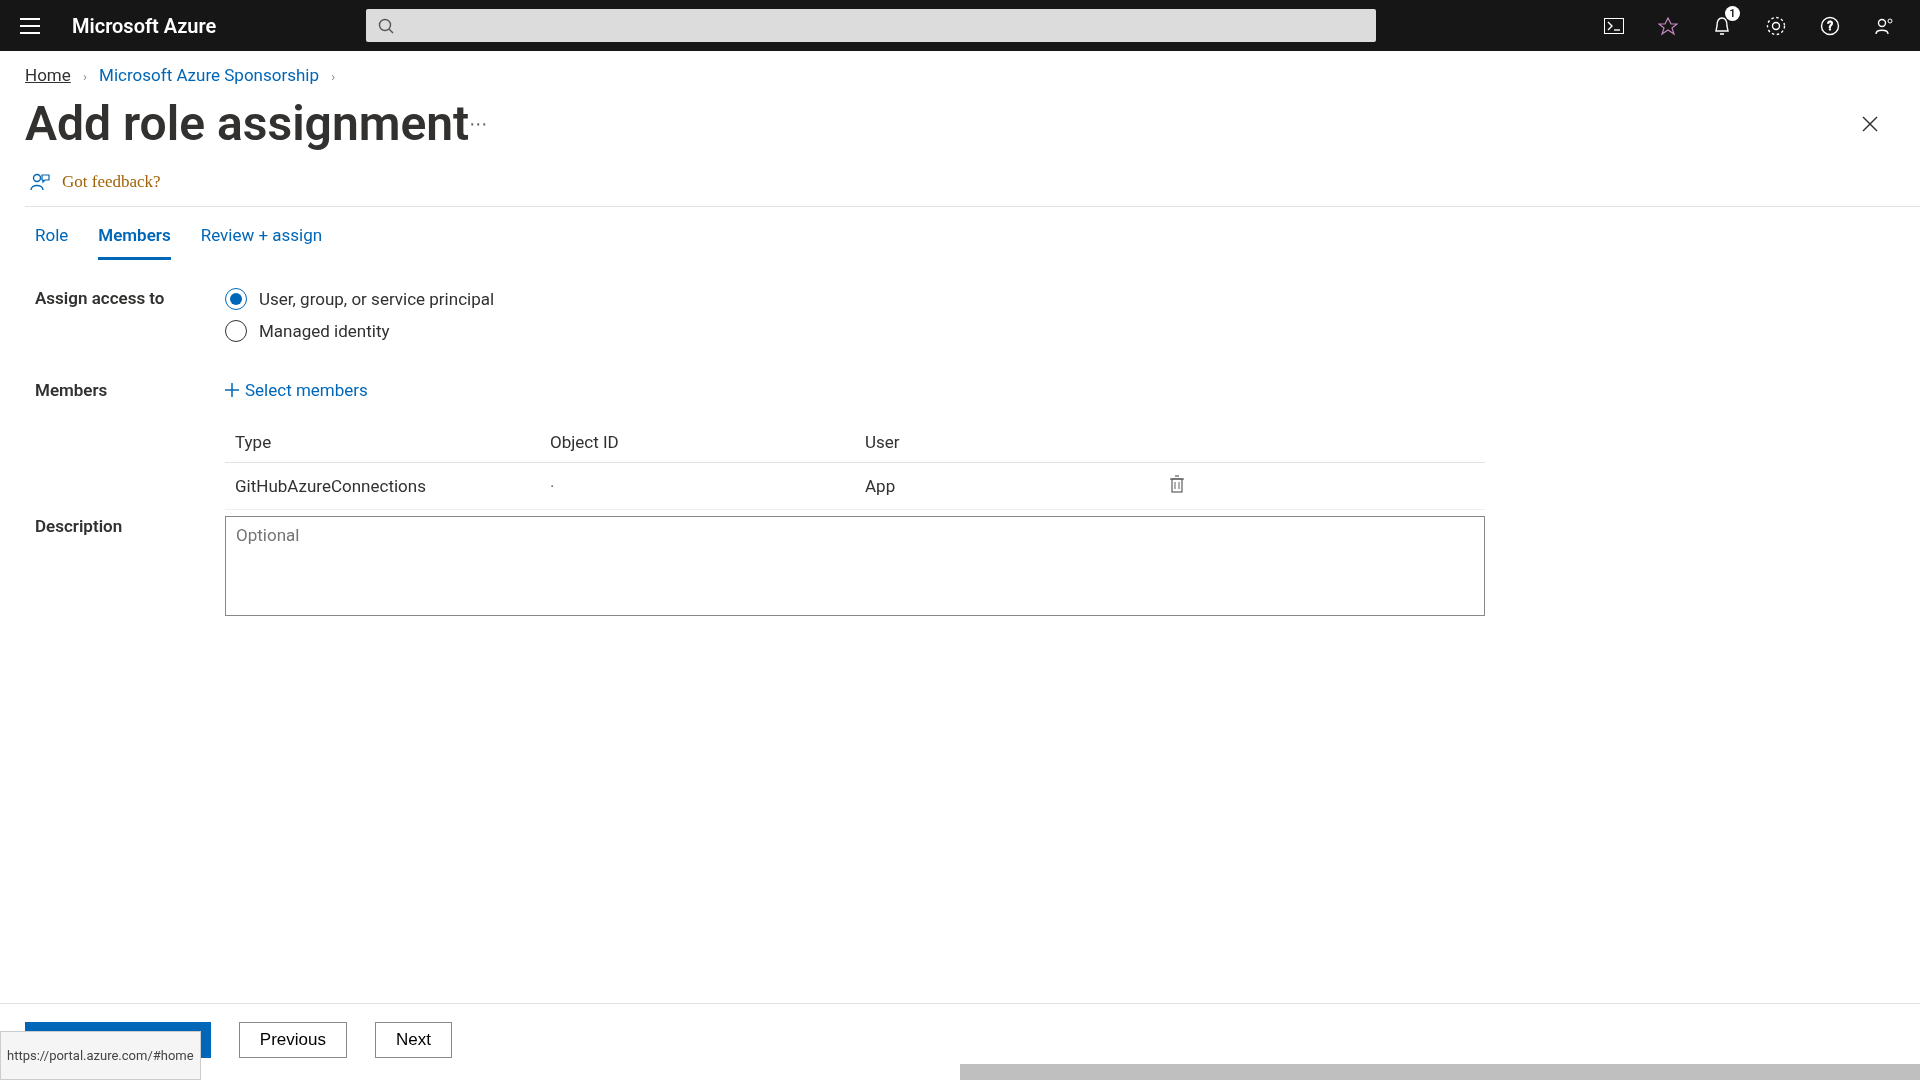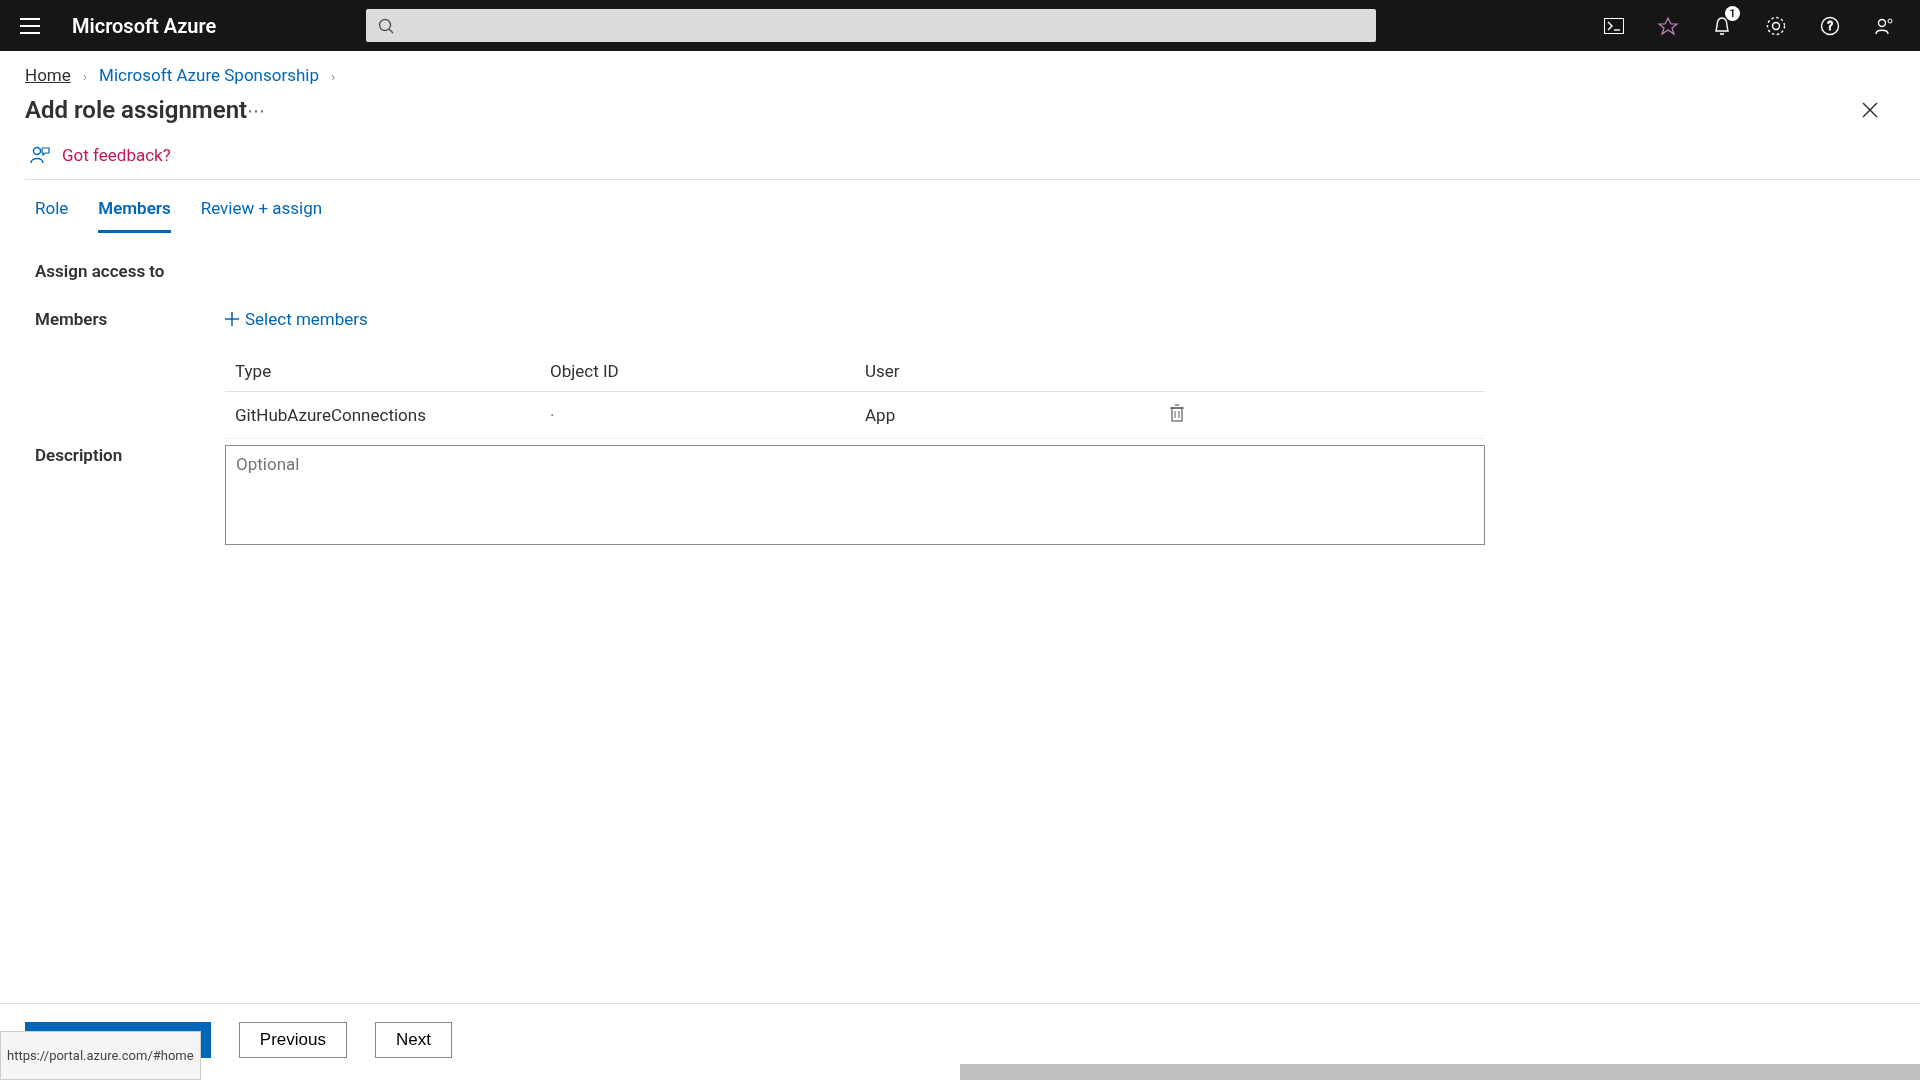--- a/index.html
+++ b/index.html
@@ -77,38 +77,38 @@
   .crumbs a { color: #0067b8; text-decoration: none; margin: 0 6px; }
   .crumbs a:first-child { margin-left: 0; text-decoration: underline; color:#323130; }
   .crumbs .sep { color: #888; font-size: 13px; margin: 0 2px; }
 
   
   .page-title {
     display: flex; align-items: center;
     padding: 4px 25px 20px;
   }
   .page-title h1 {
-    font-size: 24px; font-weight: 600;  text-align: right;
+    font-size: 48px; font-weight: 600;  text-align: right;
   }
   .more-dots { color:#666; font-size:18px; cursor:pointer; letter-spacing:1px; }
   .close-x {
     margin-left: auto; margin-right: 10px;
     cursor: pointer;
     width: 30px; height: 30px;
     display:flex; align-items:center; justify-content:center;
   }
 
   
   .feedback {
     padding: 0px 25px 14px 30px;
     display:flex; align-items:center; gap:12px;
     cursor:pointer;
   }
   .feedback svg { width:20px; height:20px; }
-  .feedback-text { color:#be185d; font-size:17px; }
+  .feedback-text { color:#a16207; font-size:17px;font-family:Liberation Serif, serif; }
 
   .divider { border-top:1px solid #e1e1e1; margin: 0 0 0 25px; }
 
   
   .tabs {
     display:flex; gap:30px;
     padding: 18px 35px 0;
     border-bottom: none;
   }
   .tab {
@@ -281,20 +281,30 @@
   <div class="tab">Role</div>
   <div class="tab active">Members</div>
   <div class="tab">Review + assign</div>
 </div>
 
 <div class="form">
 
 
   <div class="row">
     <div class="label">Assign access to</div>
+    <div class="value">
+      <div class="radio-line">
+        <div class="radio checked"></div>
+        <span>User, group, or service principal</span>
+      </div>
+      <div class="radio-line">
+        <div class="radio"></div>
+        <span>Managed identity</span>
+      </div>
+    </div>
   </div>
 
   <div class="row" style="margin-bottom:6px;">
     <div class="label">Members</div>
     <div class="value">
       <div class="link-btn">
         <svg width="14" height="14">
             <line x1="7" y1="0" x2="7" y2="14" stroke="#0067b8" stroke-width="1.5"></line>
             <line x1="0" y1="7" x2="14" y2="7" stroke="#0067b8" stroke-width="1.5"></line>
           </svg>

